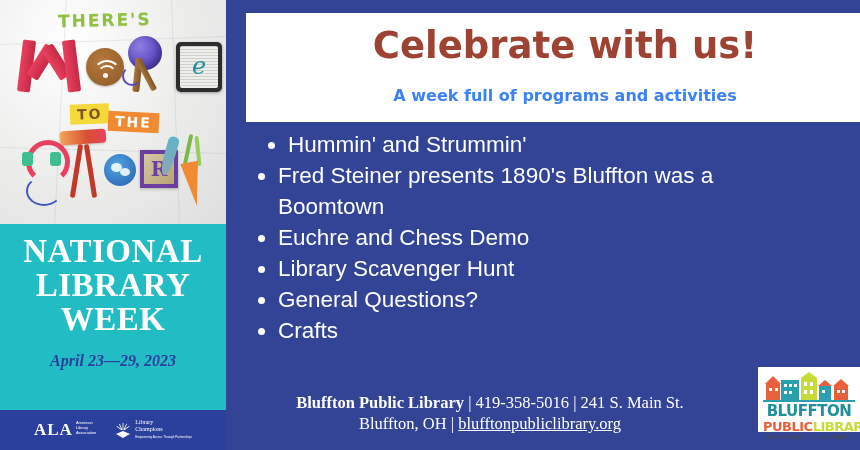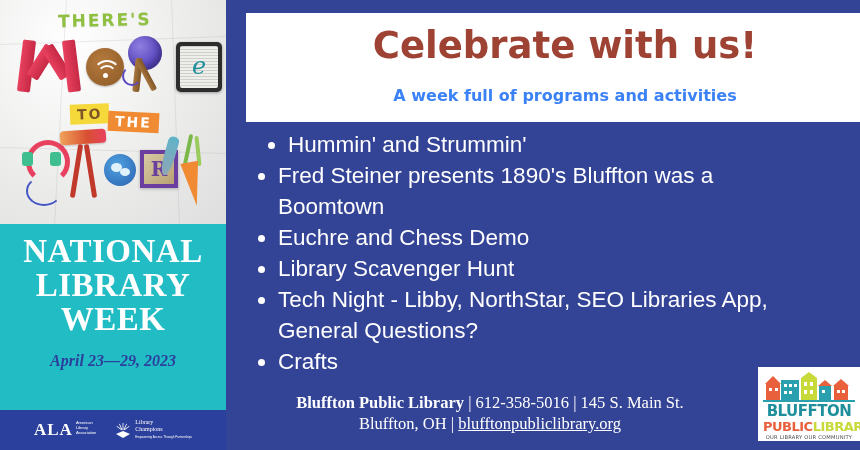--- a/index.html
+++ b/index.html
@@ -436,21 +436,21 @@
     line-height: 21px;
     color: #ffffff;
   }
   .footer .org { font-weight: 700; }
   .footer .site { text-decoration: underline; }
 
   
   .bpl-logo {
     position: absolute;
     left: 532px; top: 367px;
-    width: 102px; height: 74px;
+    width: 102px; height: 65px;
     background: #ffffff;
     box-sizing: border-box;
     padding: 5px 5px 3px;
   }
   .bpl-skyline {
     position: relative;
     width: 92px; height: 30px;
     margin: 0 auto;
   }
   .bpl-words { text-align: center; margin-top: 2px; }
@@ -611,33 +611,32 @@
       <li>
         <span class="bullet"></span>
         <span>Euchre and Chess Demo</span>
       </li>
       <li>
         <span class="bullet"></span>
         <span>Library Scavenger Hunt</span>
       </li>
       <li>
         <span class="bullet"></span>
-        <span>Tech Night - Libby, NorthStar, SEO Libraries App,</span>
       </li>
       <li style="padding-left:36px">
         <span>General Questions?</span>
       </li>
       <li>
         <span class="bullet"></span>
         <span>Crafts</span>
       </li>
     </ul>
 
     <div class="footer">
-      <span class="org">Bluffton Public Library</span><span> | 612-358-5016  | 145 S. Main St.</span><br>
+      <span class="org">Bluffton Public Library</span><span> | 419-358-5016  | 241 S. Main St.</span><br>
       <span>Bluffton, OH | </span><span class="site">blufftonpubliclibrary.org</span>
     </div>
 
     <div class="bpl-logo">
       <div class="bpl-skyline">
         <svg width="92" height="30" viewBox="0 0 92 30" aria-hidden="true">
 
           <polygon points="2,12 10,4 18,12" fill="#e8603c"></polygon>
           <rect x="3" y="12" width="14" height="16" fill="#e8603c"></rect>
           <rect x="6" y="16" width="3" height="3" fill="#ffffff"></rect>

